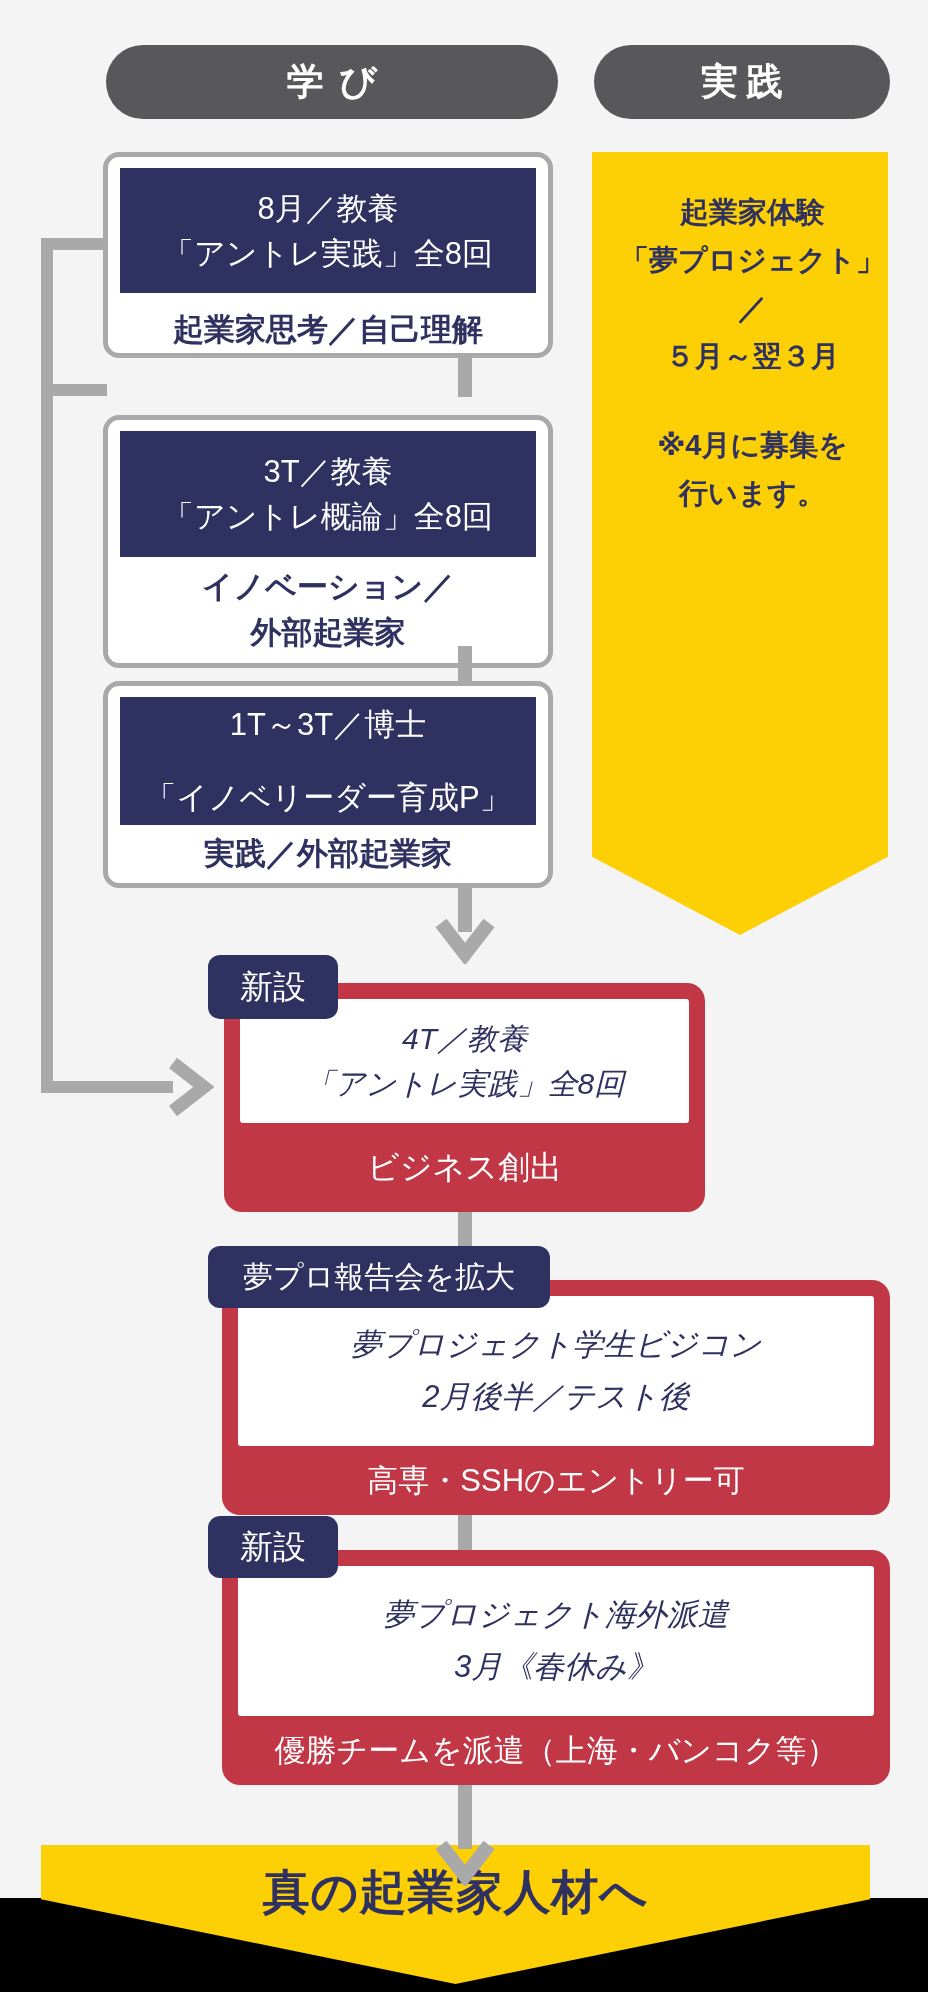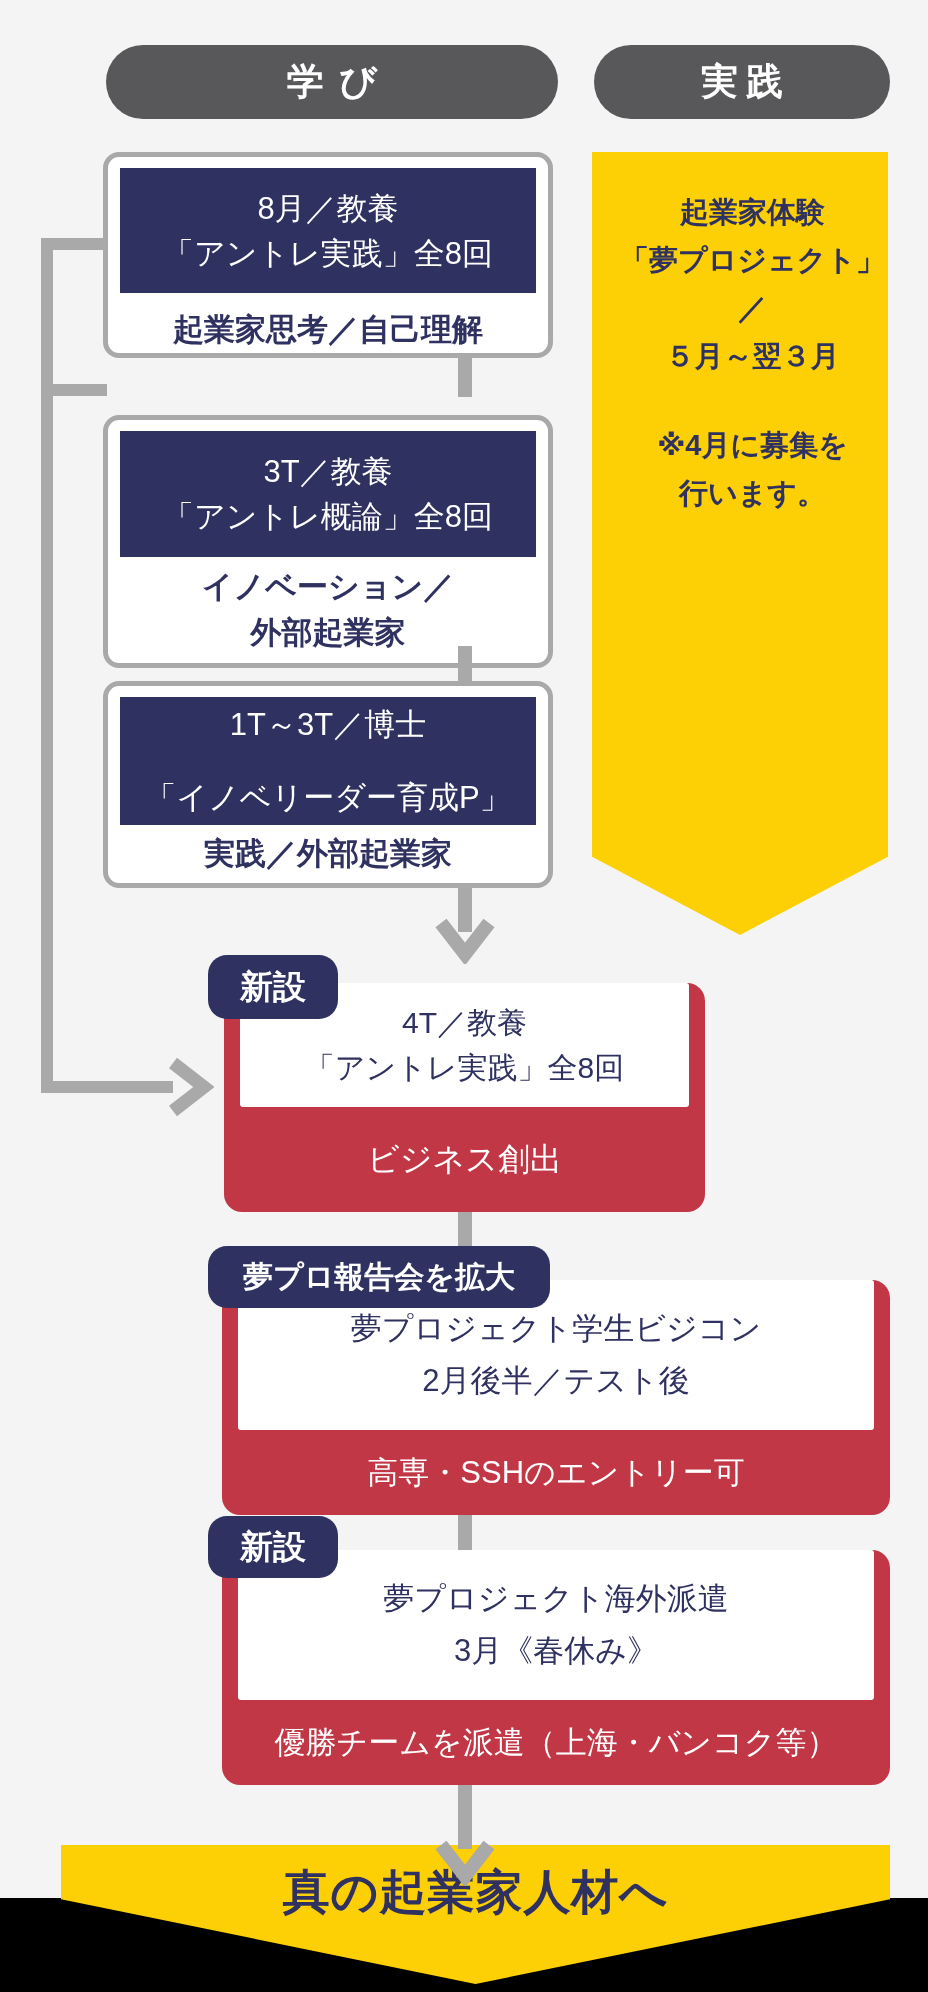--- a/index.html
+++ b/index.html
@@ -38,29 +38,29 @@
     color:#2f3160;font-size:29px;font-weight:600;line-height:48px;
     text-align:center;padding-top:36px;
   }
   .ybanner .gap{height:41px;}
 
   
   .gline{background:#a9a9aa;}
 
   
   .tag{
-    background:#2f3160;border-radius:19px;color:#fff;
-    font-weight:700;
+    background:#2f3160;border-radius:12px;color:#fff;
+    font-weight:400;
   }
 
   
   .rbox{background:#c13746;border-radius:18px;display:flex;flex-direction:column;padding:0 16px;}
   .rbox-inner{
-    background:#fff;border-radius:3px;
-    color:#2f3160;font-size:31px;line-height:48px;font-weight:500;
+    background:#fff;margin-top:16px;border-radius:3px;
+    color:#2f3160;font-size:31px;line-height:48px;font-weight:500;font-style:italic;
   }
   .rbox-foot{flex:1;color:#fff;font-size:31px;font-weight:500;}
 
   
   .final-banner{
     background:#fdd005;
     clip-path:polygon(0 0,100% 0,100% 39%,50% 100%,0 39%);
     color:#2f3160;font-size:47px;font-weight:bold;letter-spacing:.02em;
     display:flex;justify-content:center;padding-top:16px;
   }
@@ -170,20 +170,20 @@
   <div class="rbox-inner flexcol" style="height:150px;line-height:52px;text-align:right;">
     <div>夢プロジェクト海外派遣</div>
     <div>3月《春休み》</div>
   </div>
   <div class="rbox-foot flexc">優勝チームを派遣（上海・バンコク等）</div>
 </div>
 <div class="abs tag flexc" style="left:208px;top:1516px;width:130px;height:62px;font-size:33px;z-index:2;">
   <span>新設</span>
 </div>
 
-<div class="abs final-banner" style="left:61px;top:1845px;width:829px;height:139px;z-index:3;">
+<div class="abs final-banner" style="left:41px;top:1845px;width:829px;height:139px;z-index:3;">
   <span>真の起業家人材へ</span>
 </div>
 
 <div class="abs gline" style="left:458px;top:1785px;width:14px;height:64px;z-index:4;"></div>
 <svg class="abs" style="left:433px;top:1838px;z-index:4;" width="64" height="48" viewBox="0 0 64 48">
   <polyline points="8,7 32,38 56,7" fill="none" stroke="#a9a9aa" stroke-width="14"></polyline>
 </svg>
 
 </body></html>

